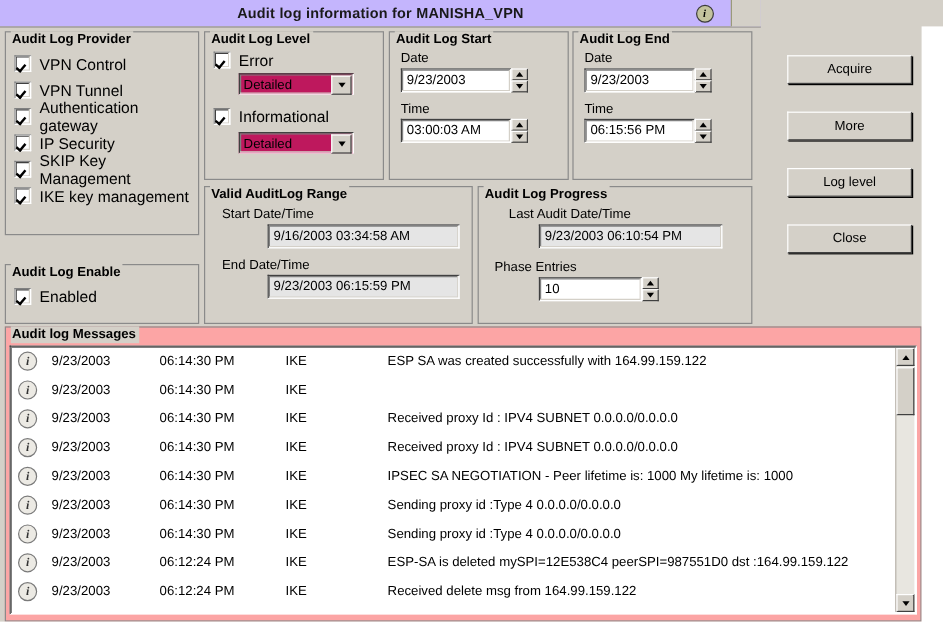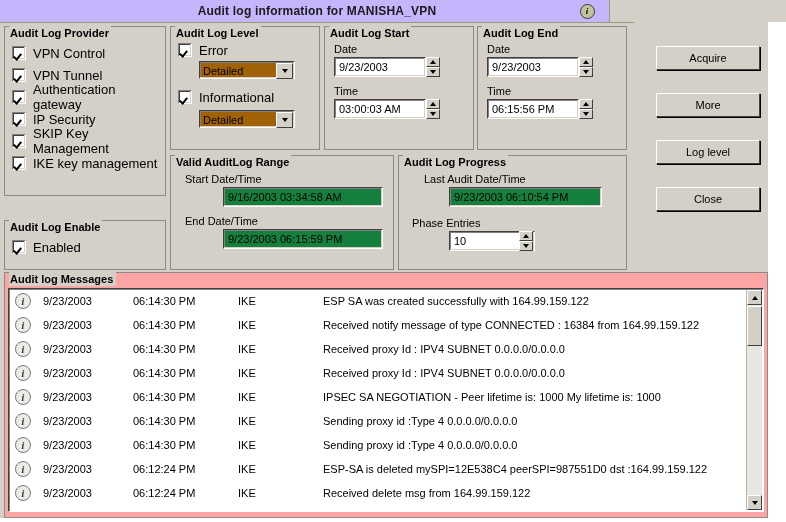--- a/index.html
+++ b/index.html
@@ -112,21 +112,21 @@
     border-right: 2px solid #000;
     border-bottom: 2px solid #000;
     transform: rotate(40deg);
   }
   .chk-label { font-size: 13px; }
   
   .combo {
     position: relative;
     width: 96px;
     height: 18px;
-    background: #a16207;
+    background: #be185d;
     border: 1px solid #404040;
     border-right-color: #ffffff;
     border-bottom-color: #ffffff;
     box-shadow: inset -1px -1px 0 #d4d0c8, inset 1px 1px 0 #808080;
     font-size: 11px;
     line-height: 18px;
     padding-left: 3px;
     box-sizing: border-box;
     margin-left: 28px;
     margin-top: 1px;
@@ -190,21 +190,21 @@
     flex: 1 1 50%;
     background: #d4d0c8;
     border: 1px solid #ffffff;
     border-right-color: #404040;
     border-bottom-color: #404040;
     display: flex; align-items: center; justify-content: center;
     box-sizing: border-box;
   }
   
   .ro-field {
-    background: #15803d;
+    background: #e5e5e5;
     border: 1px solid #404040;
     border-right-color: #ffffff;
     border-bottom-color: #ffffff;
     box-shadow: inset -1px -1px 0 #d4d0c8, inset 1px 1px 0 #808080;
     box-sizing: border-box;
     font-size: 11px;
     line-height: 18px;
     height: 20px;
     padding-left: 4px;
   }
@@ -475,21 +475,21 @@
       <div class="ro-field" style="margin:2px 10px 0 52px;">9/23/2003   06:15:59 PM</div>
     </div>
   </div>
 
   <div class="group" style="left:398px; top:155px; width:227px; height:113px;">
     <div class="legend">Audit Log Progress</div>
     <div class="group-body" style="padding-top:14px;">
       <div class="field-label" style="margin-left:25px;">Last Audit Date/Time</div>
       <div class="ro-field" style="margin:2px 24px 0 50px;">9/23/2003   06:10:54 PM</div>
       <div class="field-label" style="margin-left:13px; margin-top:10px;">Phase Entries</div>
-      <div class="spin-wrap" style="margin-left:50px; width:84px;">
+      <div class="spin-wrap" style="margin-left:50px; width:100px;">
         <div class="spin-field" style="width:86px;">10</div>
         <div class="spin-btns">
           <div class="spin-btn">
               <div class="tri-up"></div>
             </div>
           <div class="spin-btn">
               <div class="tri-down"></div>
             </div>
         </div>
       </div>
@@ -519,21 +519,20 @@
         <div class="msg-time">06:14:30 PM</div>
         <div class="msg-src">IKE</div>
         <div class="msg-text">ESP SA was created successfully with 164.99.159.122</div>
       </div>
 
       <div class="msg-row">
         <div class="msg-icon">i</div>
         <div class="msg-date">9/23/2003</div>
         <div class="msg-time">06:14:30 PM</div>
         <div class="msg-src">IKE</div>
-        <div class="msg-text">Received notify message of type CONNECTED : 16384 from 164.99.159.122</div>
       </div>
 
       <div class="msg-row">
         <div class="msg-icon">i</div>
         <div class="msg-date">9/23/2003</div>
         <div class="msg-time">06:14:30 PM</div>
         <div class="msg-src">IKE</div>
         <div class="msg-text">Received proxy Id : IPV4 SUBNET 0.0.0.0/0.0.0.0</div>
       </div>
 

